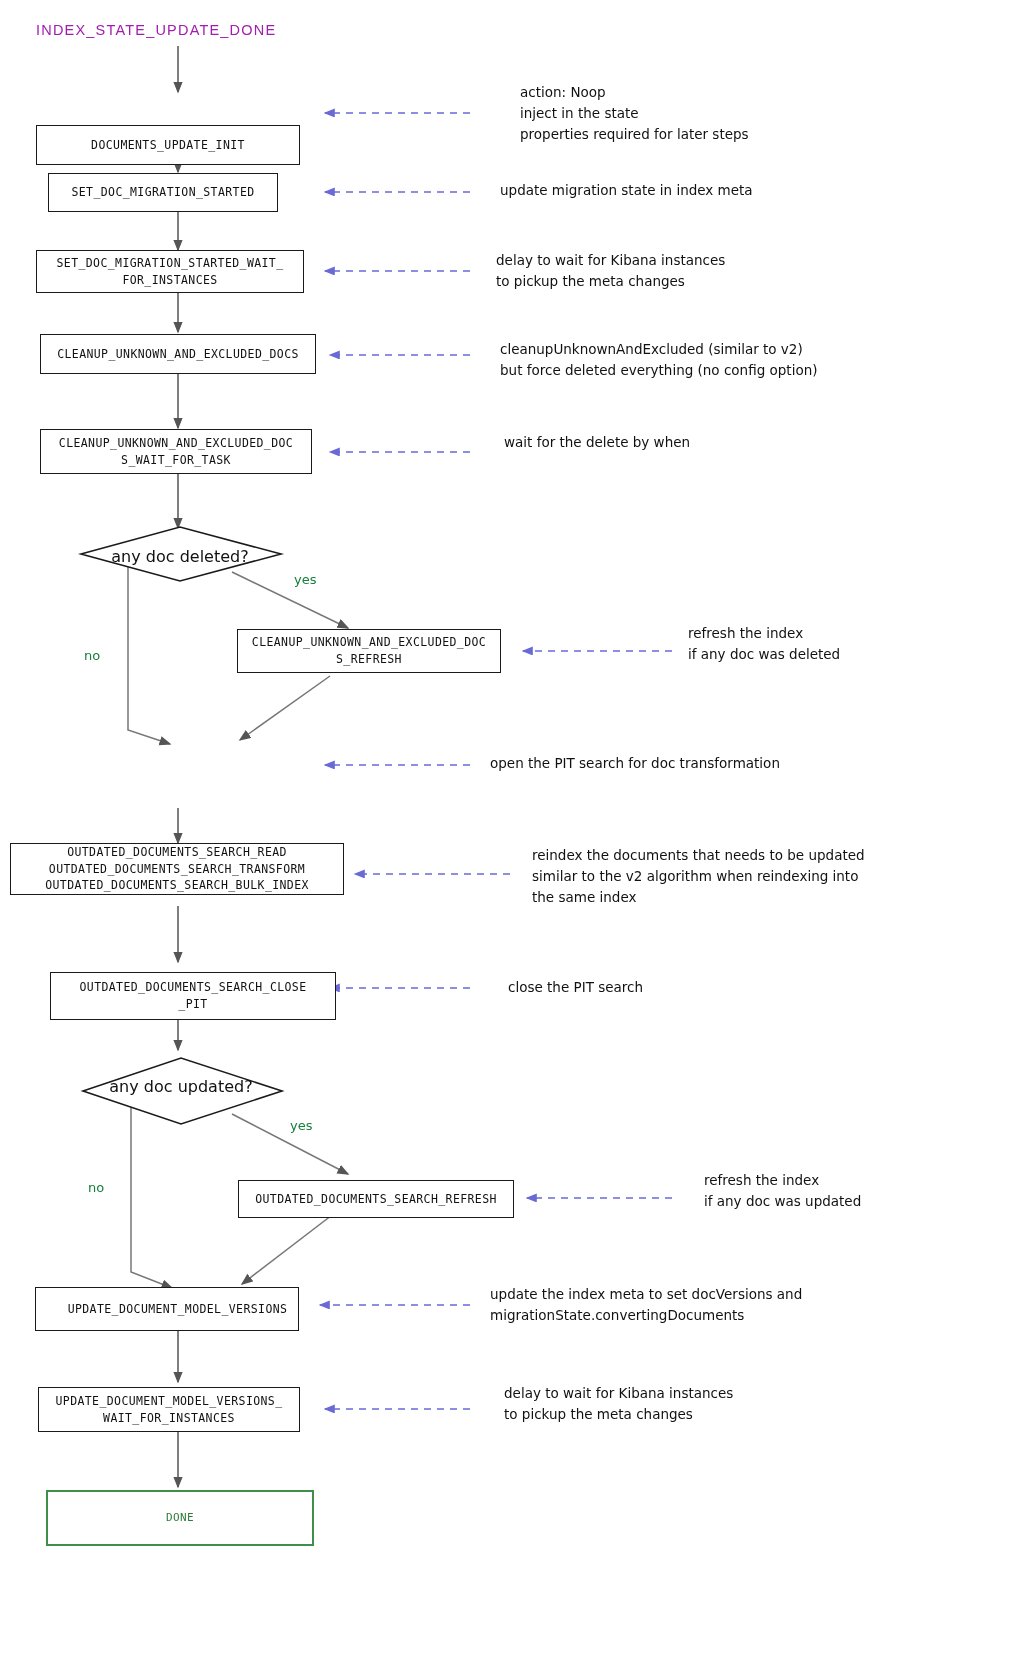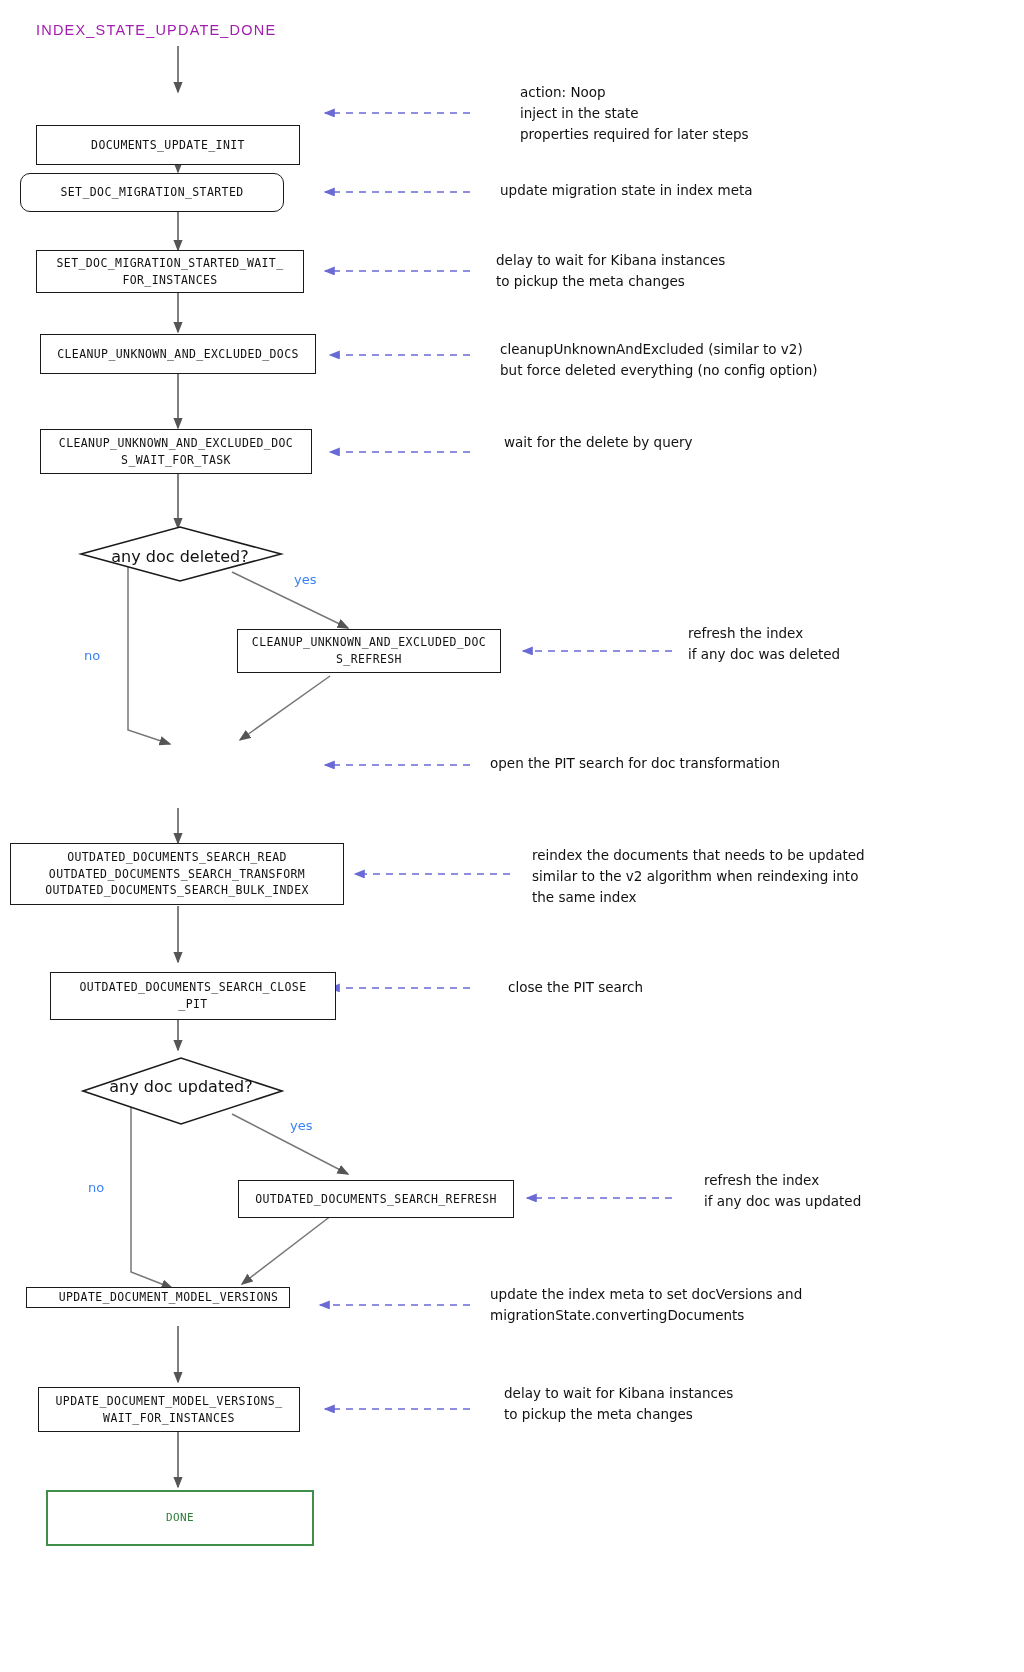--- a/index.html
+++ b/index.html
@@ -69,21 +69,21 @@
     font-family: "DejaVu Sans", sans-serif;
     font-size: 13.5px;
     color: #111111;
     line-height: 1.55;
     white-space: pre-line;
   }
   .edge-label {
     position: absolute;
     font-family: "DejaVu Sans", sans-serif;
     font-size: 13px;
-    color: #3b82f6;
+    color: #15803d;
   }
 </style>
 </head>
 <body>
 
 <div id="canvas">
 
   <svg class="layer" viewBox="0 0 1024 1672">
     <defs>
       <marker id="arrowSolid" markerWidth="9" markerHeight="9" refX="7" refY="3.2" orient="auto">
@@ -149,61 +149,61 @@
       <path d="M470,988 L330,988"></path>
       <path d="M672,1198 L527,1198"></path>
       <path d="M470,1305 L320,1305"></path>
       <path d="M470,1409 L325,1409"></path>
     </g>
   </svg>
 
   <div class="title" style="left:36px; top:22px;">INDEX_STATE_UPDATE_DONE</div>
 
   <div class="node" style="left:36px; top:94px; width:264px; height:40px;margin-top:31px;">DOCUMENTS_UPDATE_INIT</div>
-  <div class="node" style="left:20px; top:173px; width:264px; height:39px;border-radius:10px;">SET_DOC_MIGRATION_STARTED</div>
+  <div class="node" style="left:48px; top:173px; width:230px; height:39px;">SET_DOC_MIGRATION_STARTED</div>
   <div class="node" style="left:36px; top:250px; width:268px; height:43px;">SET_DOC_MIGRATION_STARTED_WAIT_
 FOR_INSTANCES</div>
   <div class="node" style="left:40px; top:334px; width:276px; height:40px;">CLEANUP_UNKNOWN_AND_EXCLUDED_DOCS</div>
   <div class="node" style="left:40px; top:429px; width:272px; height:45px;">CLEANUP_UNKNOWN_AND_EXCLUDED_DOC
 S_WAIT_FOR_TASK</div>
 
   <div class="decision-label" style="left:100px; top:546px;">any doc deleted?</div>
   <div class="edge-label" style="left:294px; top:572px;">yes</div>
   <div class="edge-label" style="left:84px; top:648px;">no</div>
 
   <div class="node" style="left:237px; top:629px; width:264px; height:44px;">CLEANUP_UNKNOWN_AND_EXCLUDED_DOC
 S_REFRESH</div>
 
-  <div class="node" style="left:10px; top:843px; width:334px; height:62px;">OUTDATED_DOCUMENTS_SEARCH_READ
+  <div class="node" style="left:10px; top:843px; width:334px; height:52px;">OUTDATED_DOCUMENTS_SEARCH_READ
 OUTDATED_DOCUMENTS_SEARCH_TRANSFORM
 OUTDATED_DOCUMENTS_SEARCH_BULK_INDEX</div>
   <div class="node" style="left:50px; top:964px; width:286px; height:48px;margin-top:8px;">OUTDATED_DOCUMENTS_SEARCH_CLOSE
 _PIT</div>
 
   <div class="decision-label" style="left:101px; top:1076px;">any doc
 updated?</div>
   <div class="edge-label" style="left:290px; top:1118px;">yes</div>
   <div class="edge-label" style="left:88px; top:1180px;">no</div>
 
   <div class="node" style="left:238px; top:1180px; width:276px; height:38px;text-align:center;">OUTDATED_DOCUMENTS_SEARCH_REFRESH</div>
 
-  <div class="node" style="left:26px; top:1287px; width:264px; height:21px;padding-left:27px;">UPDATE_DOCUMENT_MODEL_VERSIONS</div>
+  <div class="node" style="left:35px; top:1287px; width:264px; height:44px;padding-left:27px;">UPDATE_DOCUMENT_MODEL_VERSIONS</div>
   <div class="node" style="left:38px; top:1387px; width:262px; height:45px;">UPDATE_DOCUMENT_MODEL_VERSIONS_
 WAIT_FOR_INSTANCES</div>
   <div class="node done" style="left:46px; top:1490px; width:268px; height:56px;">DONE</div>
 
   <div class="note" style="left:520px; top:82px;">action: Noop
 inject in the state
 properties required for later steps</div>
   <div class="note" style="left:500px; top:180px;">update migration state in index meta</div>
   <div class="note" style="left:496px; top:250px;">delay to wait for Kibana instances
 to pickup the meta changes</div>
   <div class="note" style="left:500px; top:339px;">cleanupUnknownAndExcluded (similar to v2)
 but force deleted everything (no config option)</div>
-  <div class="note" style="left:504px; top:432px;">wait for the delete by query</div>
+  <div class="note" style="left:504px; top:432px;">wait for the delete by when</div>
   <div class="note" style="left:688px; top:623px;">refresh the index
 if any doc was deleted</div>
   <div class="note" style="left:490px; top:753px;">open the PIT search for doc transformation</div>
   <div class="note" style="left:532px; top:845px;">reindex the documents that needs to be updated
 similar to the v2 algorithm when reindexing into
 the same index</div>
   <div class="note" style="left:508px; top:977px;">close the PIT search</div>
   <div class="note" style="left:704px; top:1170px;">refresh the index
 if any doc was updated</div>
   <div class="note" style="left:490px; top:1284px;">update the index meta to set docVersions and

